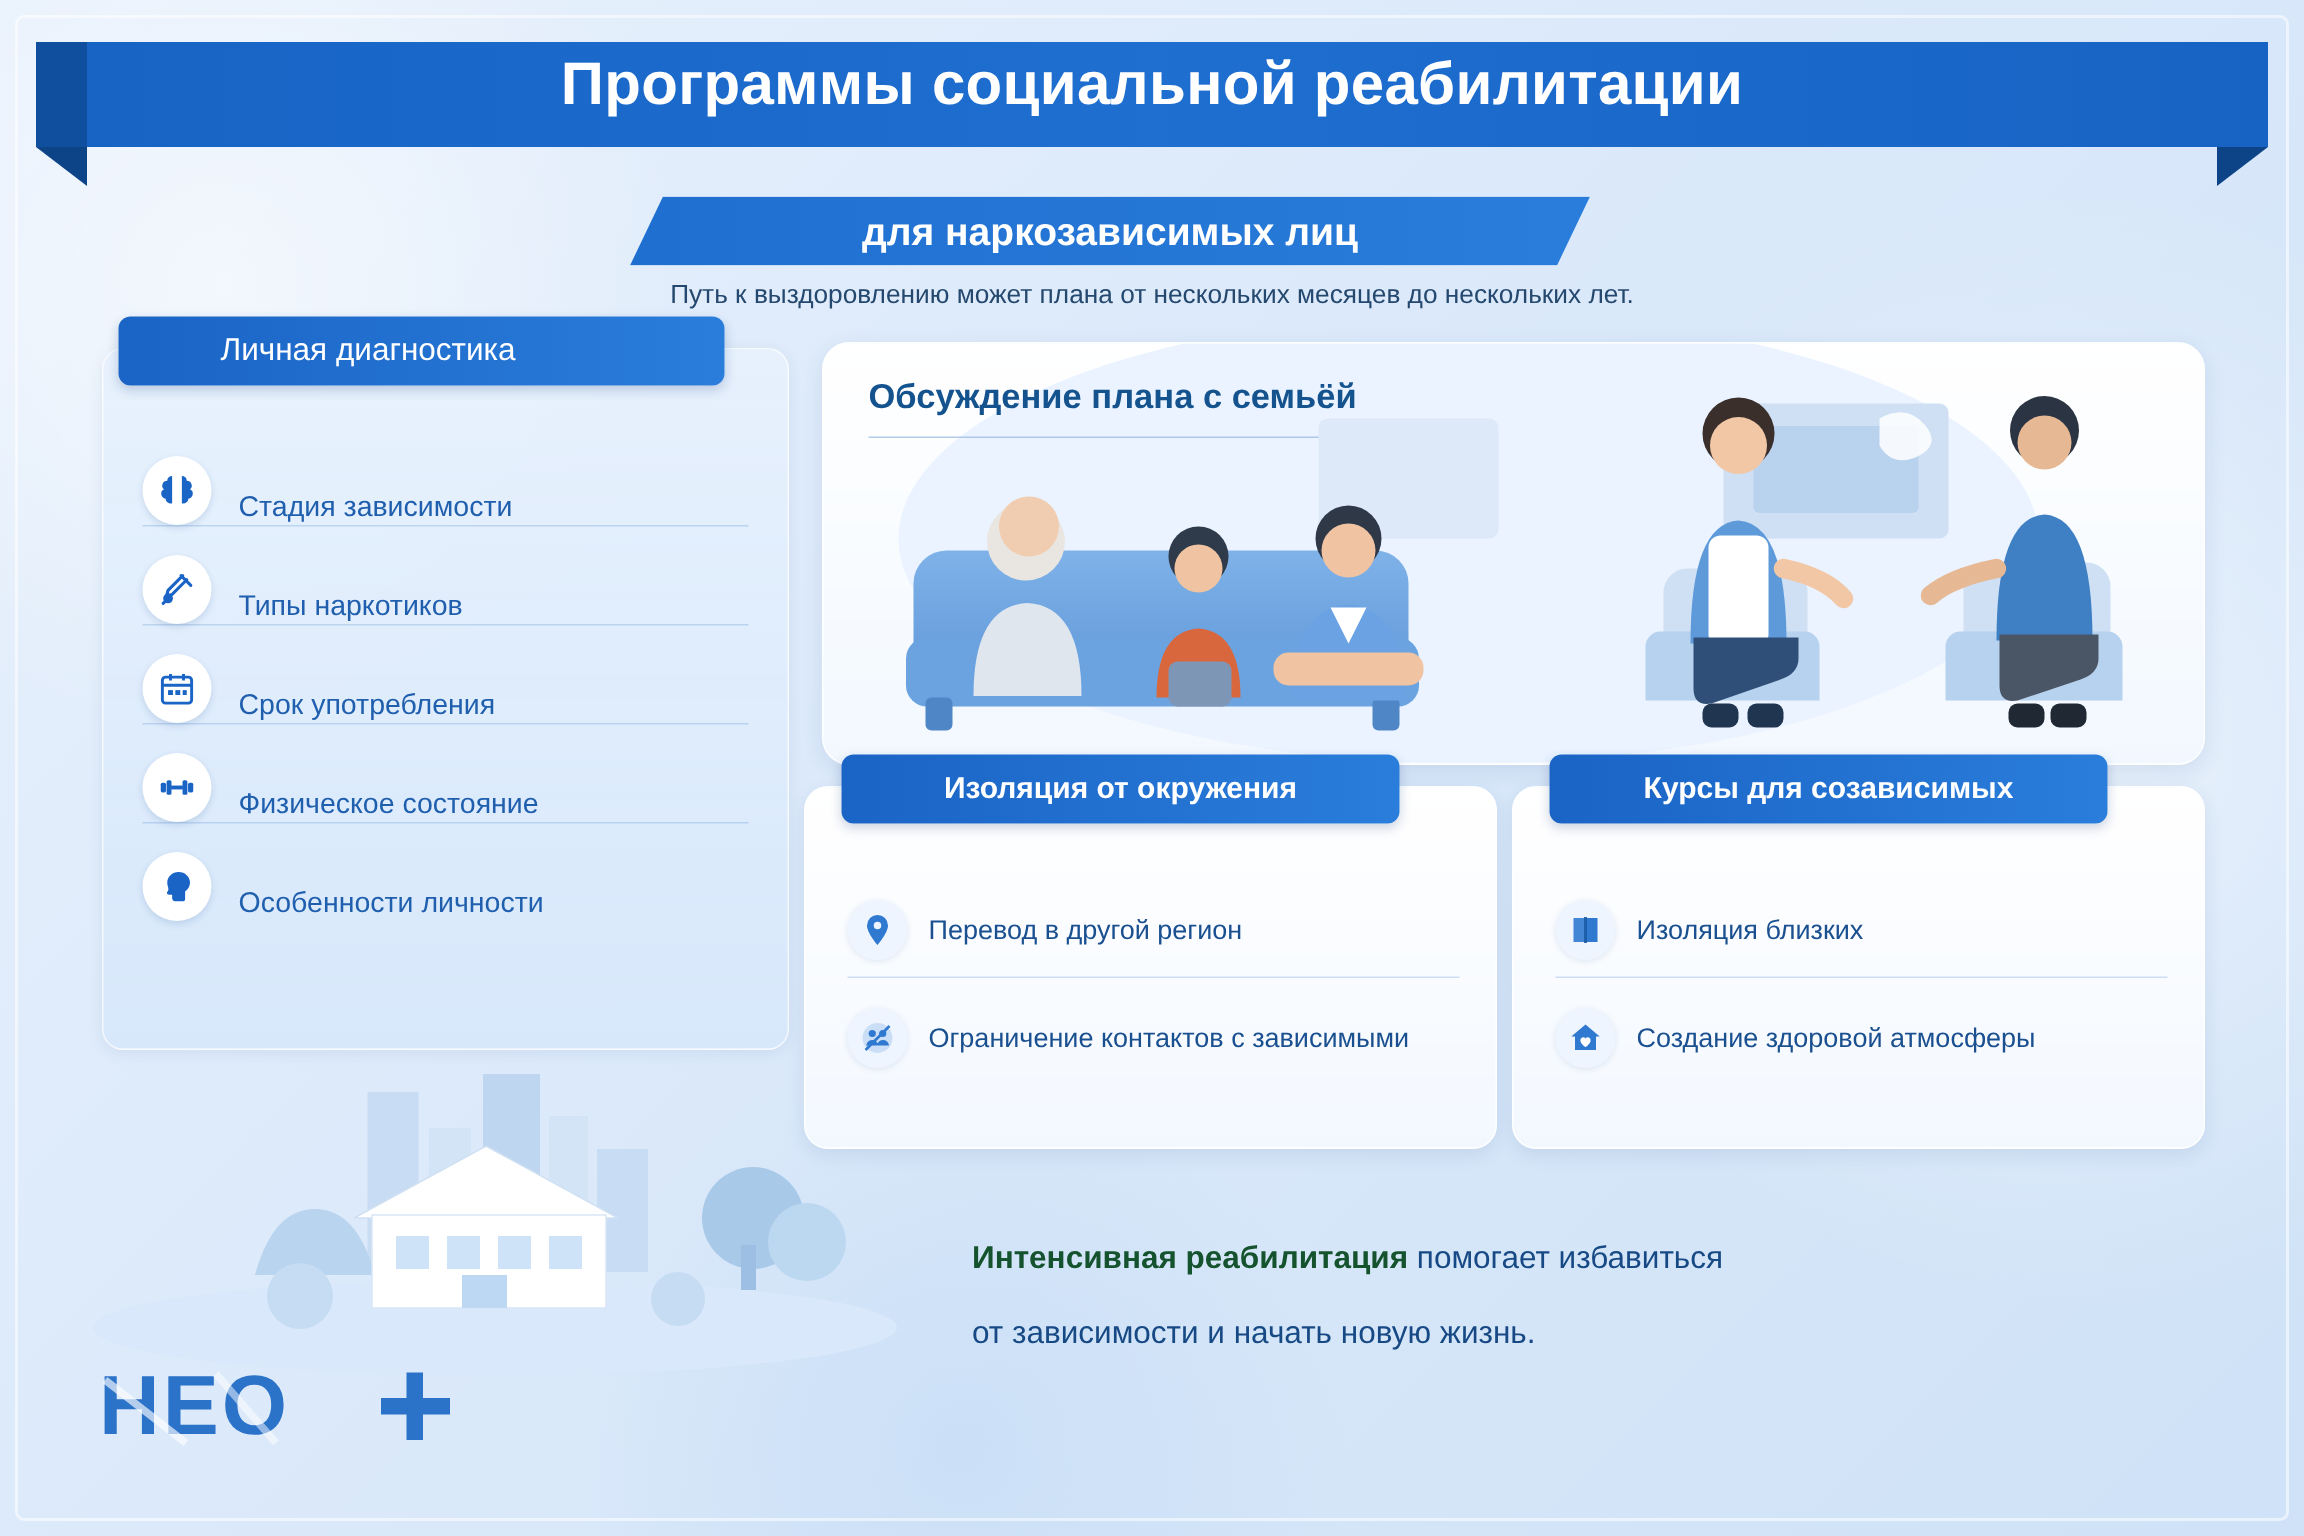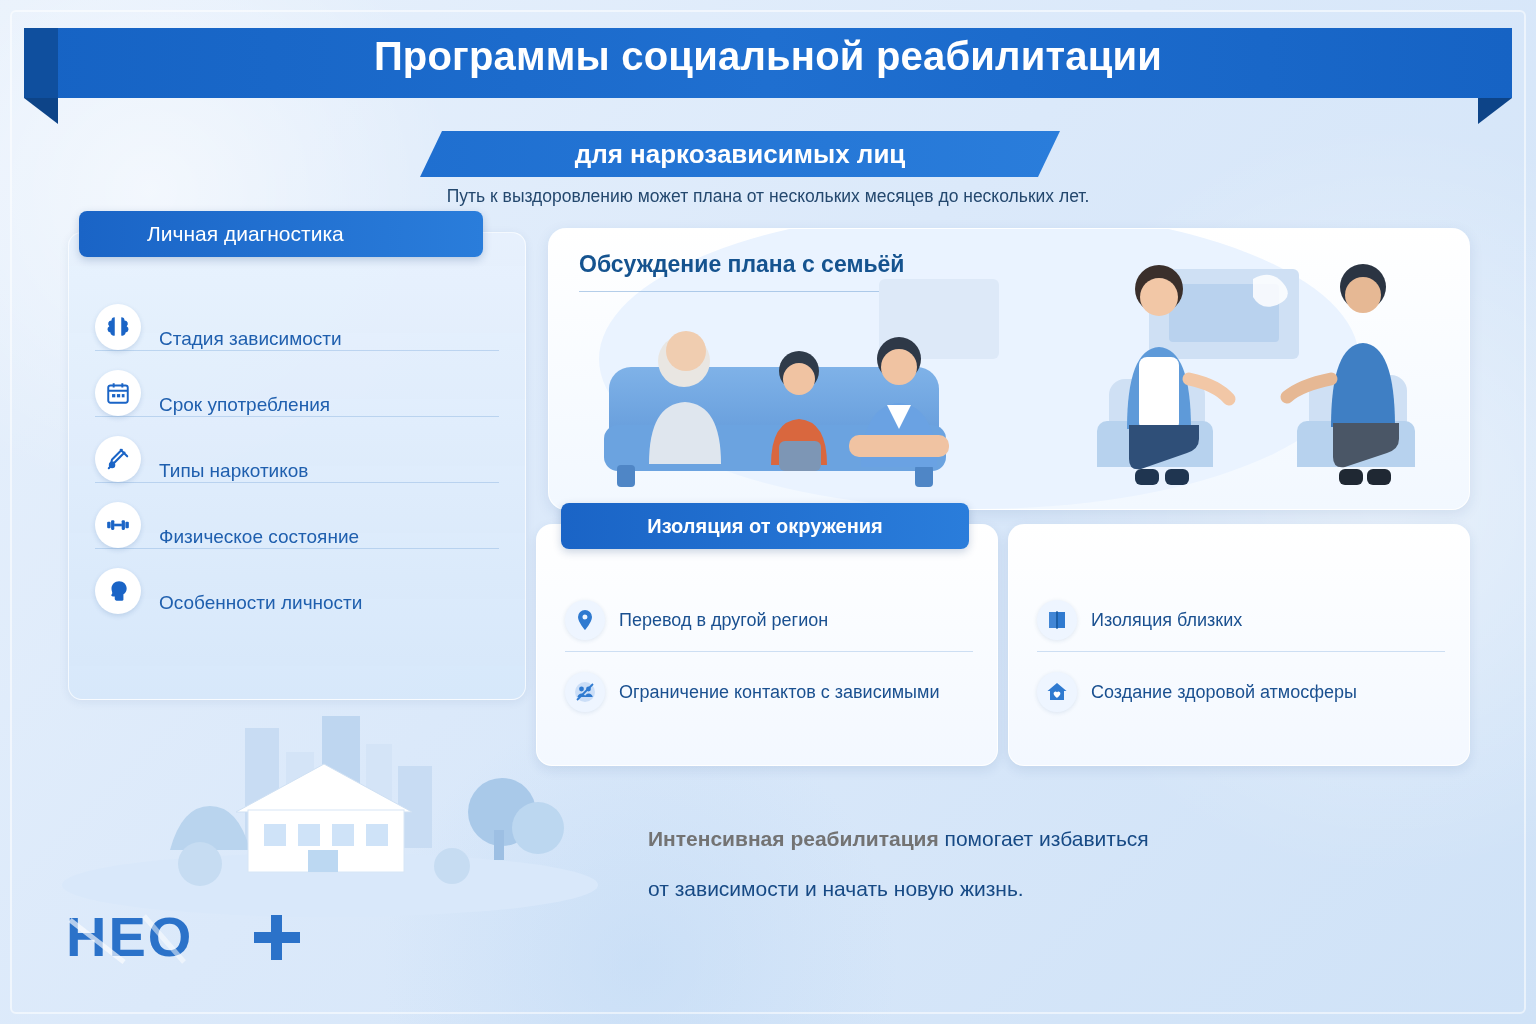--- a/index.html
+++ b/index.html
@@ -92,42 +92,42 @@
 
   
   .card{
     position:absolute;background:linear-gradient(180deg,#ffffff,#f3f8ff);
     border-radius:16px;border:1px solid rgba(255,255,255,.9);
     box-shadow:0 4px 12px rgba(30,70,130,.10);
   }
   .card.iso{left:536px;top:524px;width:460px;height:240px;}
   .card.cod{left:1008px;top:524px;width:460px;height:240px;}
   .card .cap{
-    position:absolute;left:24px;top:-22px;width:408px;height:46px;
+    position:absolute;left:24px;top:-22px;width:372px;height:46px;
     background:linear-gradient(90deg,#1a64c6,#2a7ddb);border-radius:8px;
     display:flex;align-items:center;justify-content:center;
     box-shadow:0 3px 8px rgba(20,60,120,.22);
   }
   .card .cap span{color:#fff;font-size:20px;font-weight:bold;}
   .crow{
     position:absolute;left:28px;right:24px;height:62px;display:flex;align-items:center;
     border-bottom:1px solid rgba(140,180,225,.4);
   }
   .crow.r1{top:64px;}
   .crow.r2{top:136px;border-bottom:none;}
   .crow .bub{
     width:40px;height:40px;border-radius:50%;background:#eef5ff;
     display:flex;align-items:center;justify-content:center;flex:0 0 auto;
     box-shadow:0 1px 4px rgba(30,80,140,.12);
   }
   .crow .txt{margin-left:14px;color:#1a5090;font-size:18px;}
 
   
   .bottom-text{position:absolute;left:648px;top:814px;width:760px;color:#174a85;font-size:21px;line-height:50px;}
-  .bottom-text b{color:#737373;}
+  .bottom-text b{color:#14532d;}
   .town{position:absolute;left:50px;top:700px;}
   .logo{position:absolute;left:66px;top:904px;}
 
   .frame{position:absolute;inset:10px;border:2px solid rgba(255,255,255,.55);border-radius:6px;pointer-events:none;}
 </style>
 </head>
 <body>
 
 <div class="poster">
 
@@ -157,40 +157,40 @@
         <div class="bub">
           <svg width="26" height="26" viewBox="0 0 24 24" fill="#1a64c6">
               <path d="M9 3a3 3 0 0 0-3 3 3 3 0 0 0-2 5.3A3 3 0 0 0 5 17a3 3 0 0 0 4 2.8V3.3A3 3 0 0 0 9 3zm6 0a3 3 0 0 1 3 3 3 3 0 0 1 2 5.3A3 3 0 0 1 19 17a3 3 0 0 1-4 2.8V3.3A3 3 0 0 1 15 3z"></path>
             </svg>
         </div>
         <div class="txt">Стадия зависимости</div>
       </div>
 
       <div class="li">
         <div class="bub">
+          <svg width="26" height="26" viewBox="0 0 24 24" fill="none" stroke="#1a64c6" stroke-width="1.9" stroke-linecap="round">
+              <path d="M14.5 3.5l6 6M18 6l-9 9-3.5 1 1-3.5 9-9"></path>
+              <circle cx="6.5" cy="17.5" r="3" fill="#1a64c6" stroke="none"></circle>
+              <path d="M3.5 20.5l2-2"></path>
+            </svg>
+        </div>
+        <div class="txt">Типы наркотиков</div>
+      </div>
+
+      <div class="li">
+        <div class="bub">
           <svg width="26" height="26" viewBox="0 0 24 24" fill="none" stroke="#1a64c6" stroke-width="1.8">
               <rect x="3" y="5" width="18" height="16" rx="2"></rect>
               <path d="M3 10h18M8 3v4M16 3v4"></path>
               <rect x="6.5" y="13" width="3" height="3" fill="#1a64c6" stroke="none"></rect>
               <rect x="11" y="13" width="3" height="3" fill="#1a64c6" stroke="none"></rect>
               <rect x="15.5" y="13" width="2.5" height="3" fill="#1a64c6" stroke="none"></rect>
             </svg>
         </div>
         <div class="txt">Срок употребления</div>
-      </div>
-
-      <div class="li">
-        <div class="bub">
-          <svg width="26" height="26" viewBox="0 0 24 24" fill="none" stroke="#1a64c6" stroke-width="1.9" stroke-linecap="round">
-              <path d="M14.5 3.5l6 6M18 6l-9 9-3.5 1 1-3.5 9-9"></path>
-              <circle cx="6.5" cy="17.5" r="3" fill="#1a64c6" stroke="none"></circle>
-              <path d="M3.5 20.5l2-2"></path>
-            </svg>
-        </div>
-        <div class="txt">Типы наркотиков</div>
       </div>
 
 
       <div class="li">
         <div class="bub">
           <svg width="26" height="26" viewBox="0 0 24 24" fill="#1a64c6">
               <rect x="2" y="9" width="3.2" height="6" rx="1"></rect>
               <rect x="18.8" y="9" width="3.2" height="6" rx="1"></rect>
               <rect x="5.6" y="7.5" width="3" height="9" rx="1"></rect>
               <rect x="15.4" y="7.5" width="3" height="9" rx="1"></rect>
@@ -292,20 +292,23 @@
             <circle cx="15.5" cy="9" r="2.4"></circle>
             <path d="M4.4 17c.6-2.4 2.3-3.6 4.1-3.6s3.5 1.2 4.1 3.6zM11.6 17c.6-2.4 2.3-3.6 4.1-3.6s3.5 1.2 4.1 3.6z"></path>
             <path d="M4 20L20 4" stroke="#2f7ad0" stroke-width="1.8"></path>
           </svg>
       </div>
       <div class="txt">Ограничение контактов с зависимыми</div>
     </div>
   </div>
 
   <div class="card cod">
+    <div class="cap">
+      <span>Курсы для созависимых</span>
+    </div>
     <div class="crow r1">
       <div class="bub">
         <svg width="24" height="24" viewBox="0 0 24 24" fill="#2f7ad0">
             <path d="M4 4h7v16H4z" opacity=".9"></path>
             <path d="M13 4h7v16h-7z"></path>
             <rect x="11" y="3.4" width="2" height="17.2" fill="#1d5fa8"></rect>
           </svg>
       </div>
       <div class="txt">Изоляция близких</div>
     </div>

